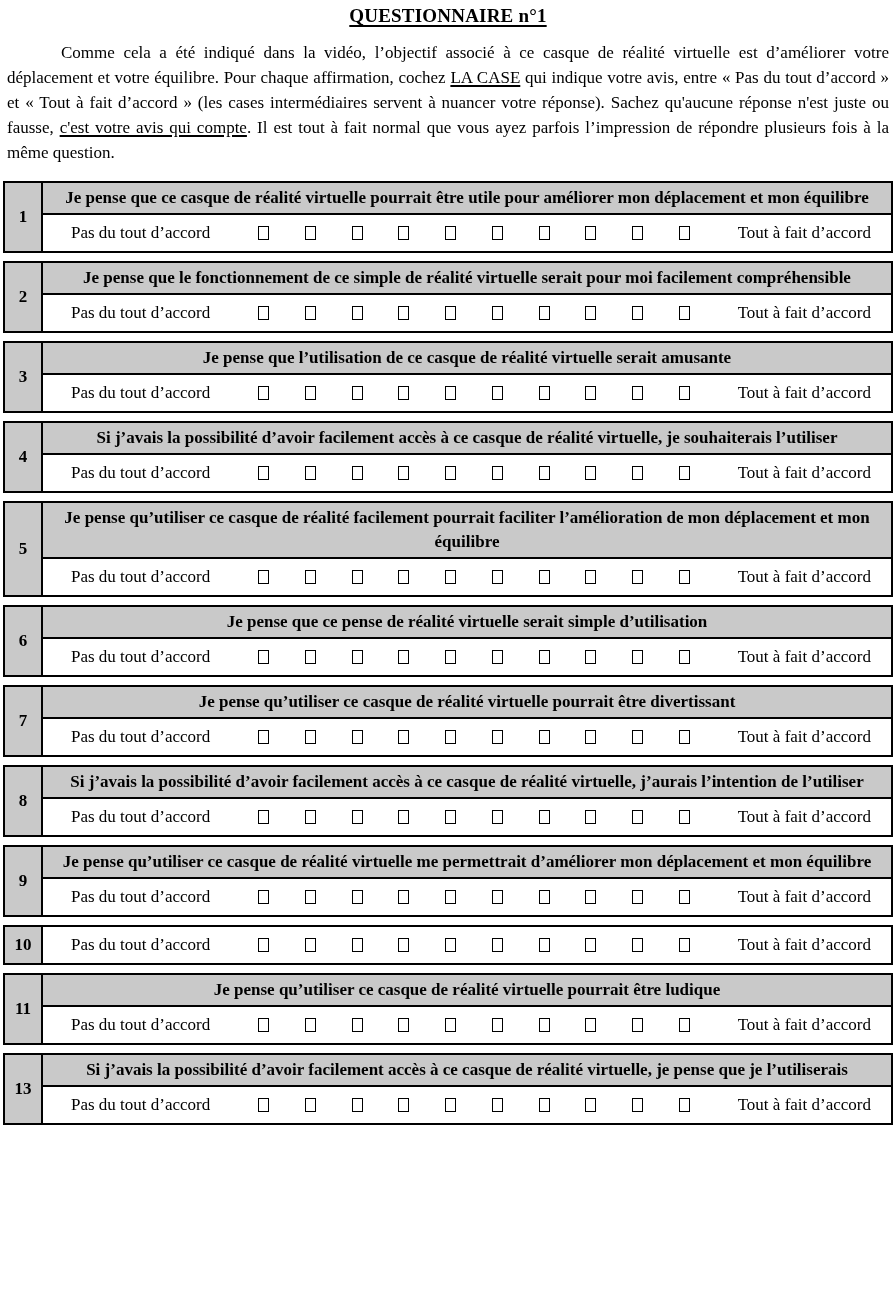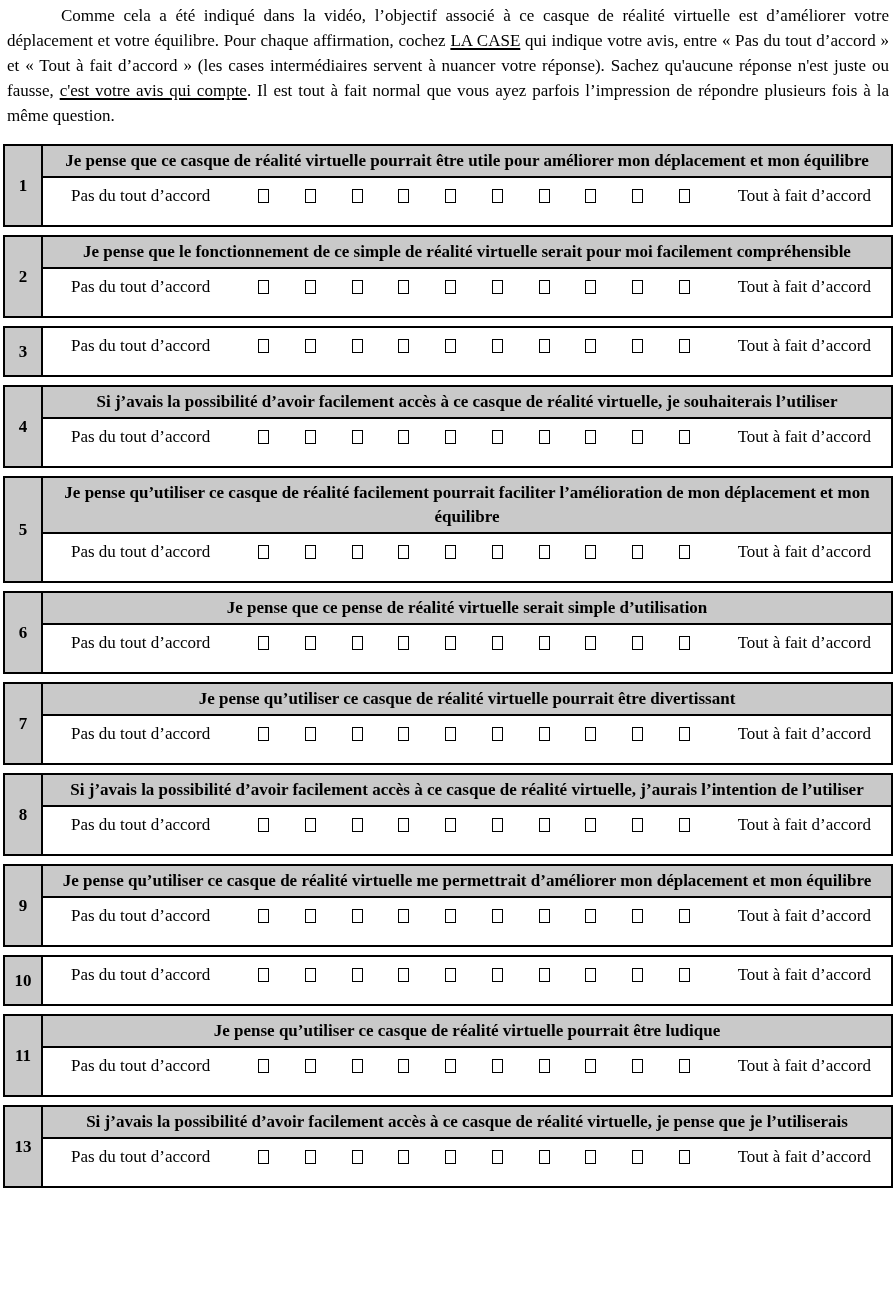--- a/index.html
+++ b/index.html
@@ -73,21 +73,21 @@
     align-items:center;
     justify-content:center;
     flex:1;
   }
   .scale-row{
     display:flex;
     align-items:center;
     height:36px;
     background:#fff;
     font-size:17px;
-    padding:0 20px 11px 28px;
+    padding:0 20px 0 28px;
     white-space:nowrap;
   }
   .cb-group{
     flex:1;
     display:flex;
     justify-content:space-evenly;
     align-items:center;
     margin:0 12px;
     min-width:0;
   }
@@ -98,20 +98,21 @@
     border:1.5px solid var(--line);
     background:#fff;
     display:inline-block;
   }
 </style>
 </head>
 <body style="background: rgb(255, 255, 255);">
 
 <div class="page">
 
+  <div class="title">QUESTIONNAIRE n°1</div>
 
   <p class="intro"><span>Comme cela a été indiqué dans la vidéo, l’objectif associé à ce casque de réalité virtuelle est d’améliorer votre déplacement et votre équilibre. Pour chaque affirmation, cochez </span><span class="emph">LA CASE</span><span> qui indique votre avis, entre « Pas du tout d’accord » et « Tout à fait d’accord » (les cases intermédiaires servent à nuancer votre réponse). Sachez qu'aucune réponse n'est juste ou fausse, </span><span class="emph">c'est votre avis qui compte</span><span>. Il est tout à fait normal que vous ayez parfois l’impression de répondre plusieurs fois à la même question.</span></p>
 
   <div id="questions-list">
   <div class="block">
     <div class="num-cell">1</div>
     <div class="block-body">
       <div class="q-cell">Je pense que ce casque de réalité virtuelle pourrait être utile pour améliorer mon déplacement et mon équilibre</div>
       <div class="scale-row">
         <span class="s-label">Pas du tout d’accord</span>
@@ -151,20 +152,21 @@
               <span class="cb"></span>
             </span>
         <span class="s-label">Tout à fait d’accord</span>
       </div>
     </div>
   </div>
 
   <div class="block">
     <div class="num-cell">3</div>
     <div class="block-body">
+      <div class="q-cell">Je pense que l’utilisation de ce casque de réalité virtuelle serait amusante</div>
       <div class="scale-row">
         <span class="s-label">Pas du tout d’accord</span>
         <span class="cb-group">
               <span class="cb"></span>
               <span class="cb"></span>
               <span class="cb"></span>
               <span class="cb"></span>
               <span class="cb"></span>
               <span class="cb"></span>
               <span class="cb"></span>

